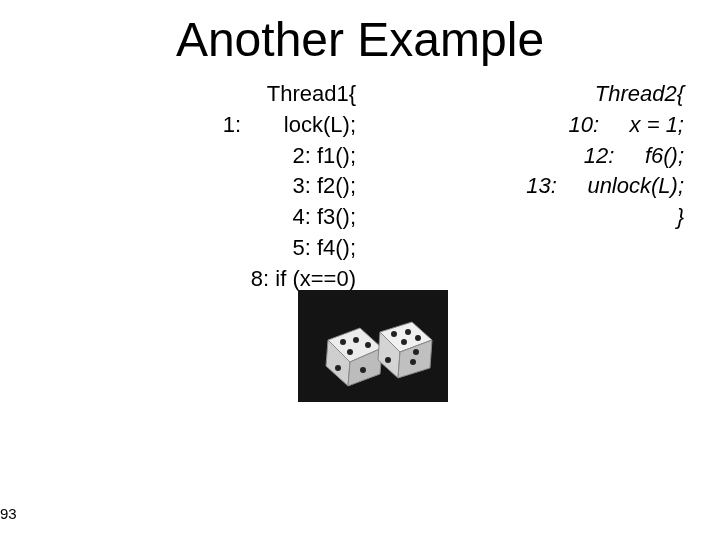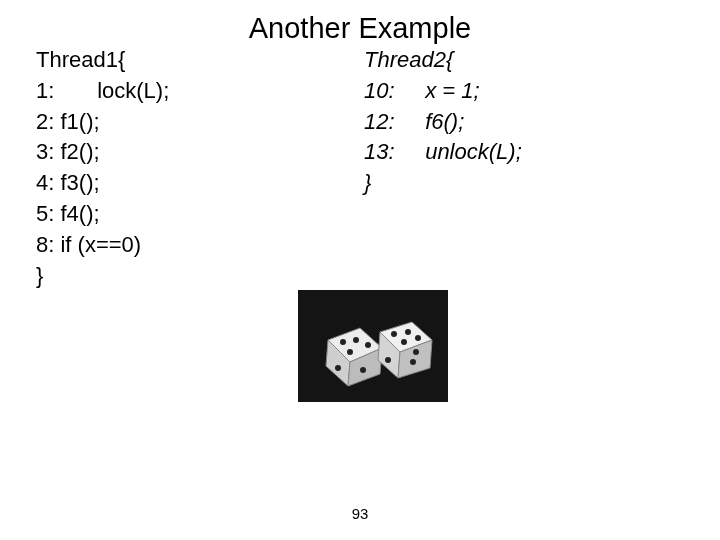--- a/index.html
+++ b/index.html
@@ -12,27 +12,29 @@
     position: relative;
     overflow: hidden;
   }
   .slide {
     width: 100%;
     height: 100%;
     padding: 12px 36px 0 36px;
   }
   .title {
     text-align: center;
-    font-size: 29px;
+    font-size: 48px;
     font-weight: 400;
+    margin-bottom: 12px;
     font-family: "Comic Sans MS", "Comic Sans", cursive, sans-serif;
   }
   .cols {
     display: flex;
     gap: 8px;
+    text-align: right;
   }
   .col-left {
     width: 50%;
     font-size: 22px;
     line-height: 1.4;
   }
   .col-right {
     width: 50%;
     font-size: 22px;
     line-height: 1.4;
@@ -44,21 +46,20 @@
     left: 298px;
     top: 290px;
     width: 150px;
     height: 112px;
   }
   .page-num {
     position: absolute;
     bottom: 18px;
     left: 0;
     width: 100%;
-    text-align: center;
     font-size: 15px;
     font-family: Arial, sans-serif;
   }
 </style>
 </head>
 <body>
 
 <div class="slide">
   <h1 class="title">Another Example</h1>
 

